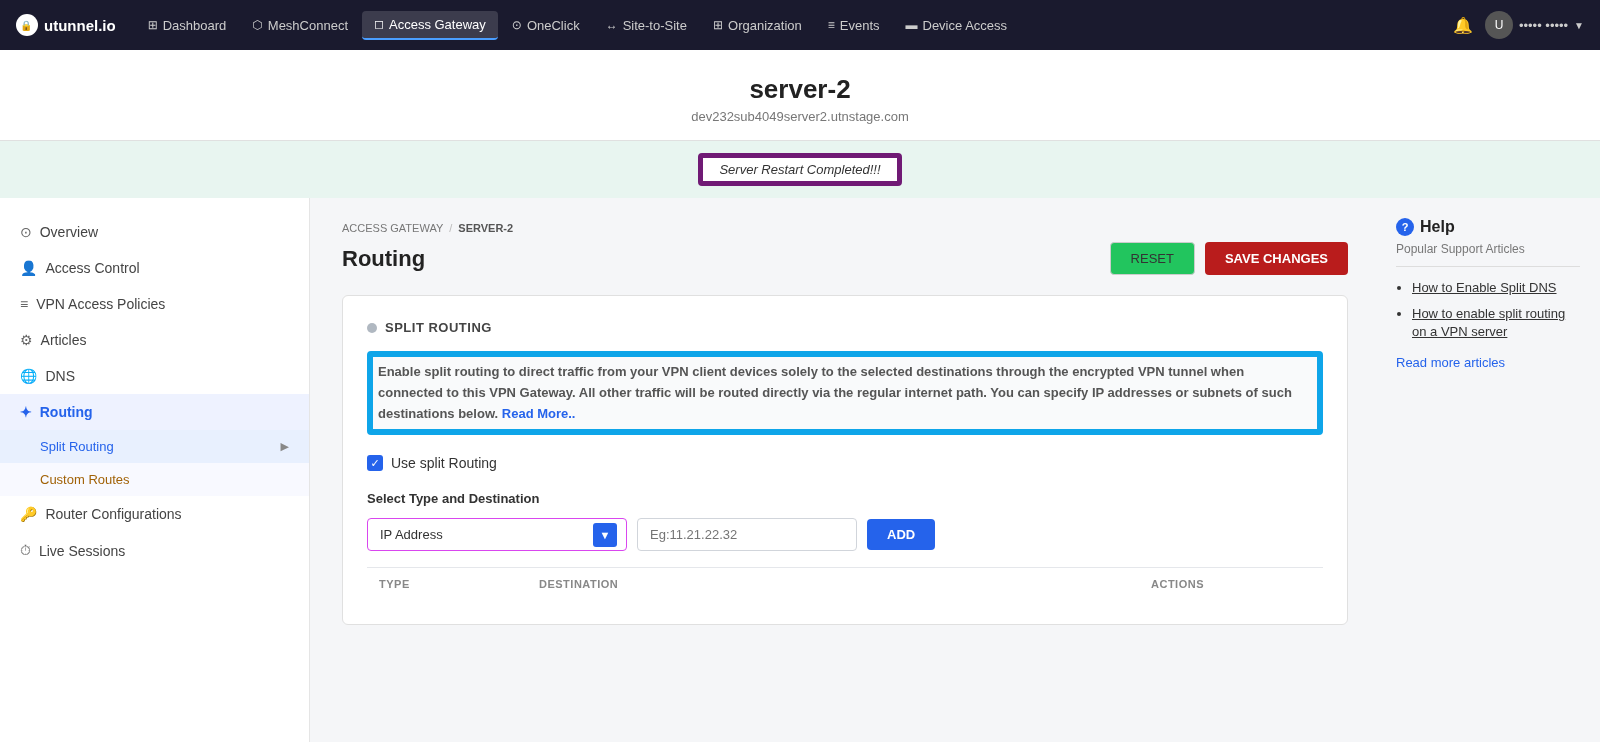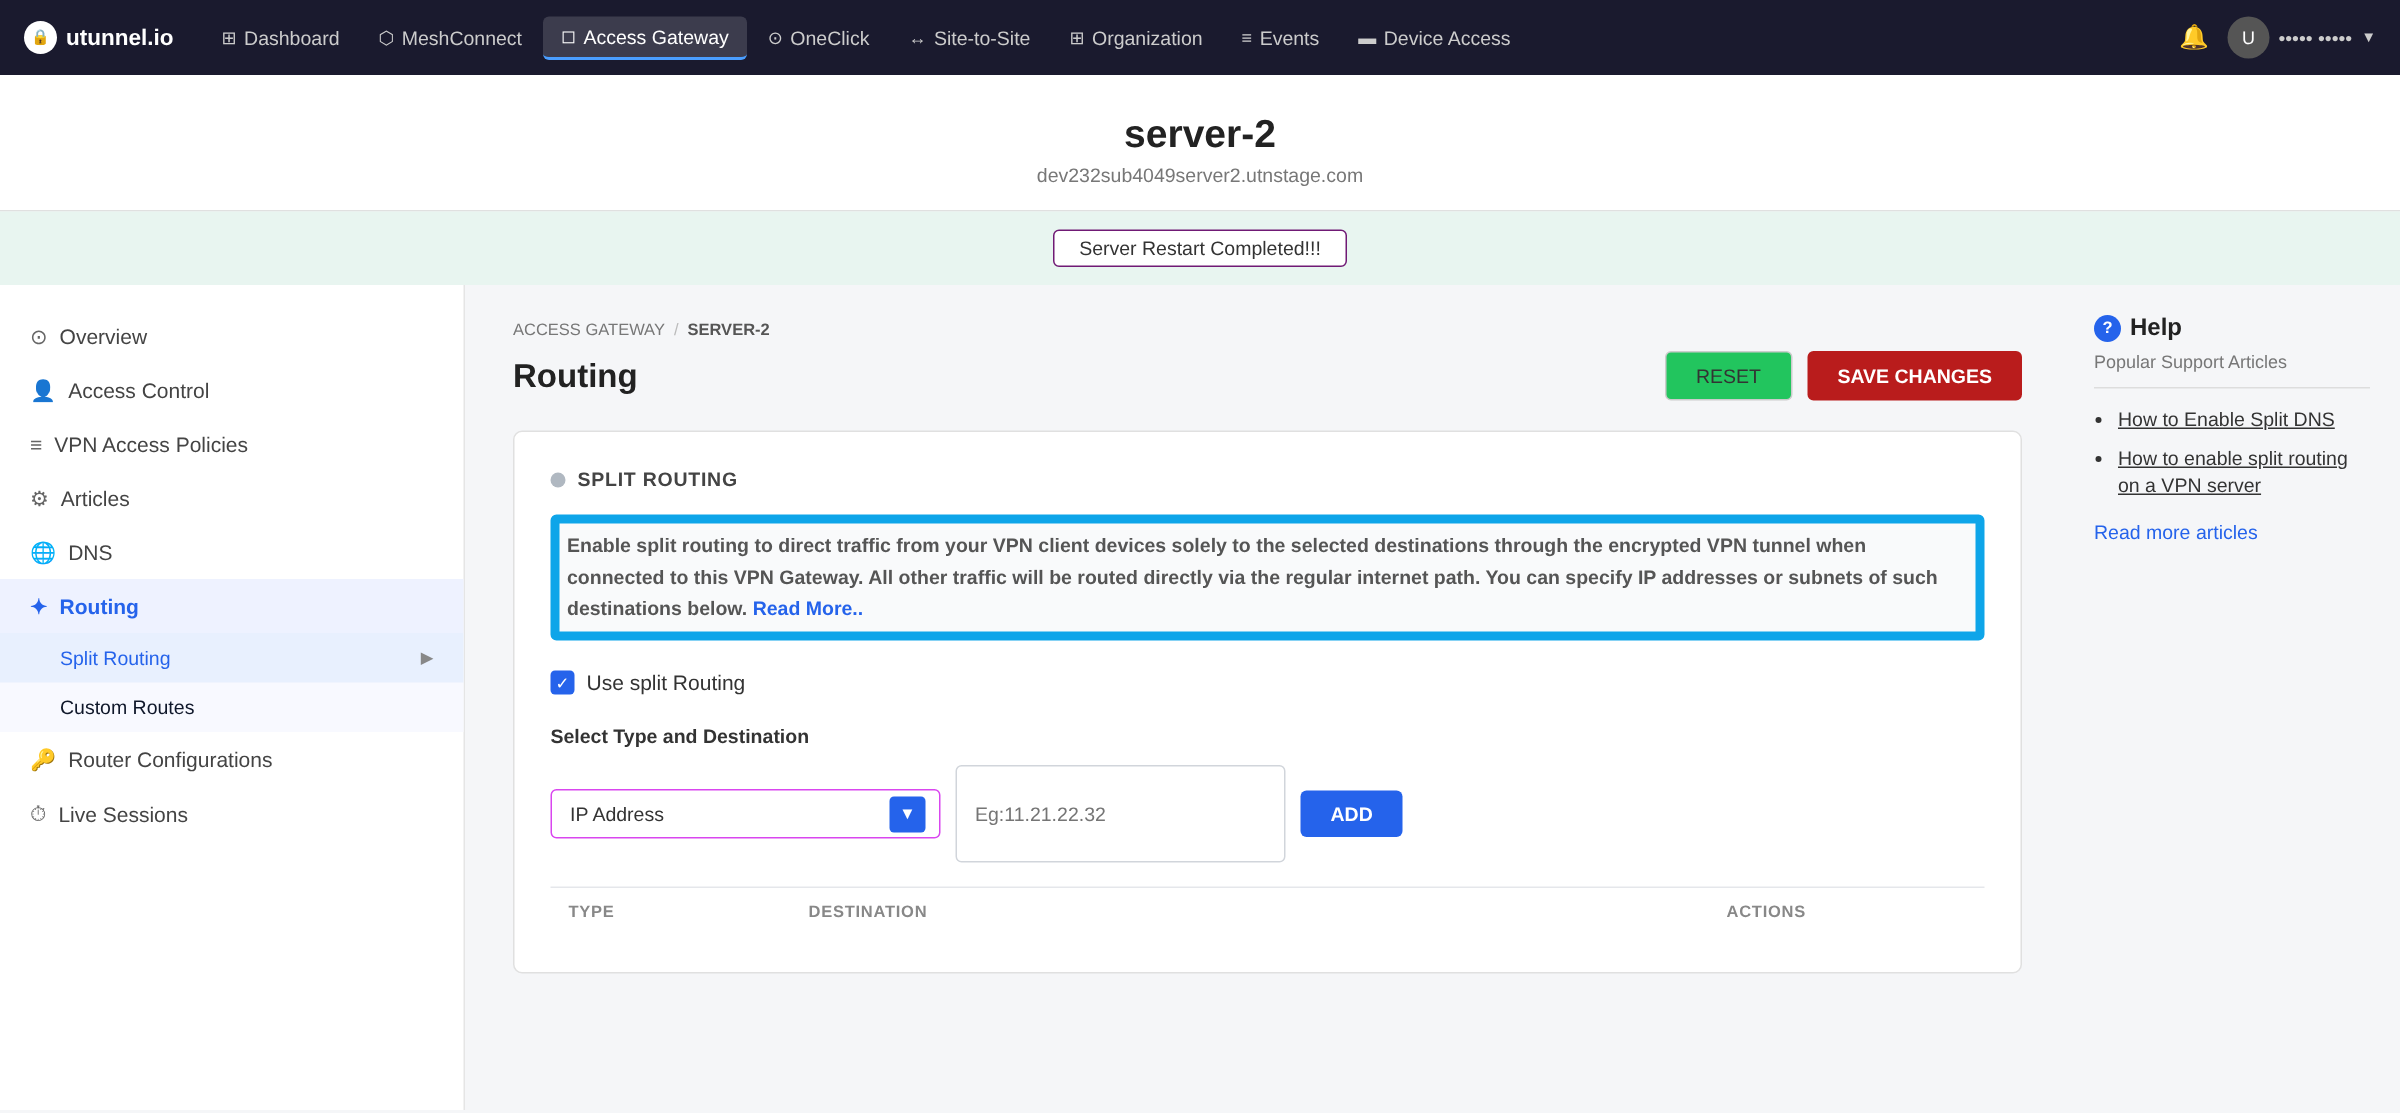--- a/index.html
+++ b/index.html
@@ -72,26 +72,27 @@
     .server-subtitle { color: #777; font-size: 13px; margin-top: 4px; }
 
     
     .restart-banner {
       background: #e8f5f0;
       padding: 12px;
       text-align: center;
     }
     .restart-badge {
       display: inline-block;
-      border: 1px solid #701a75;
+      border: 5px solid #701a75;
       border-radius: 4px;
       padding: 4px 16px;
       font-size: 13px;
       color: #333;
       background: #fff;
+      font-style: italic;
     }
 
     
     .main-layout {
       display: flex;
       min-height: calc(100vh - 50px - 90px - 52px);
     }
 
     
     .sidebar {
@@ -111,21 +112,21 @@
     .sidebar-item.active { background: #eef2ff; color: #2563eb; font-weight: 600; }
     .sidebar-item-icon { font-size: 14px; color: #666; }
     .sidebar-item.active .sidebar-item-icon { color: #2563eb; }
     .sidebar-sub {
       background: #f8f9ff;
     }
     .sidebar-subitem {
       display: flex; align-items: center; justify-content: space-between;
       padding: 9px 20px 9px 40px;
       cursor: pointer;
-      color: #0f172a;
+      color: #a16207;
       font-size: 13px;
     }
     .sidebar-subitem.active { color: #2563eb; background: #e8f0fe; font-weight: 500; }
     .sidebar-subitem-arrow { color: #888; font-size: 11px; }
 
     
     .content-area {
       flex: 1;
       padding: 24px 32px;
     }
@@ -246,21 +247,21 @@
     .select-arrow {
       position: absolute; right: 10px; top: 50%; transform: translateY(-50%);
       pointer-events: none;
       width: 24px; height: 24px;
       background: #2563eb;
       border-radius: 3px;
       display: flex; align-items: center; justify-content: center;
       color: #fff; font-size: 11px;
     }
     .text-input {
-      padding: 24px 12px;
+      padding: 8px 12px;
       border: 1px solid #d1d5db;
       border-radius: 4px;
       font-size: 13px;
       color: #999;
       width: 220px;
     }
     .btn-add {
       padding: 8px 20px;
       background: #2563eb;
       color: #fff;

